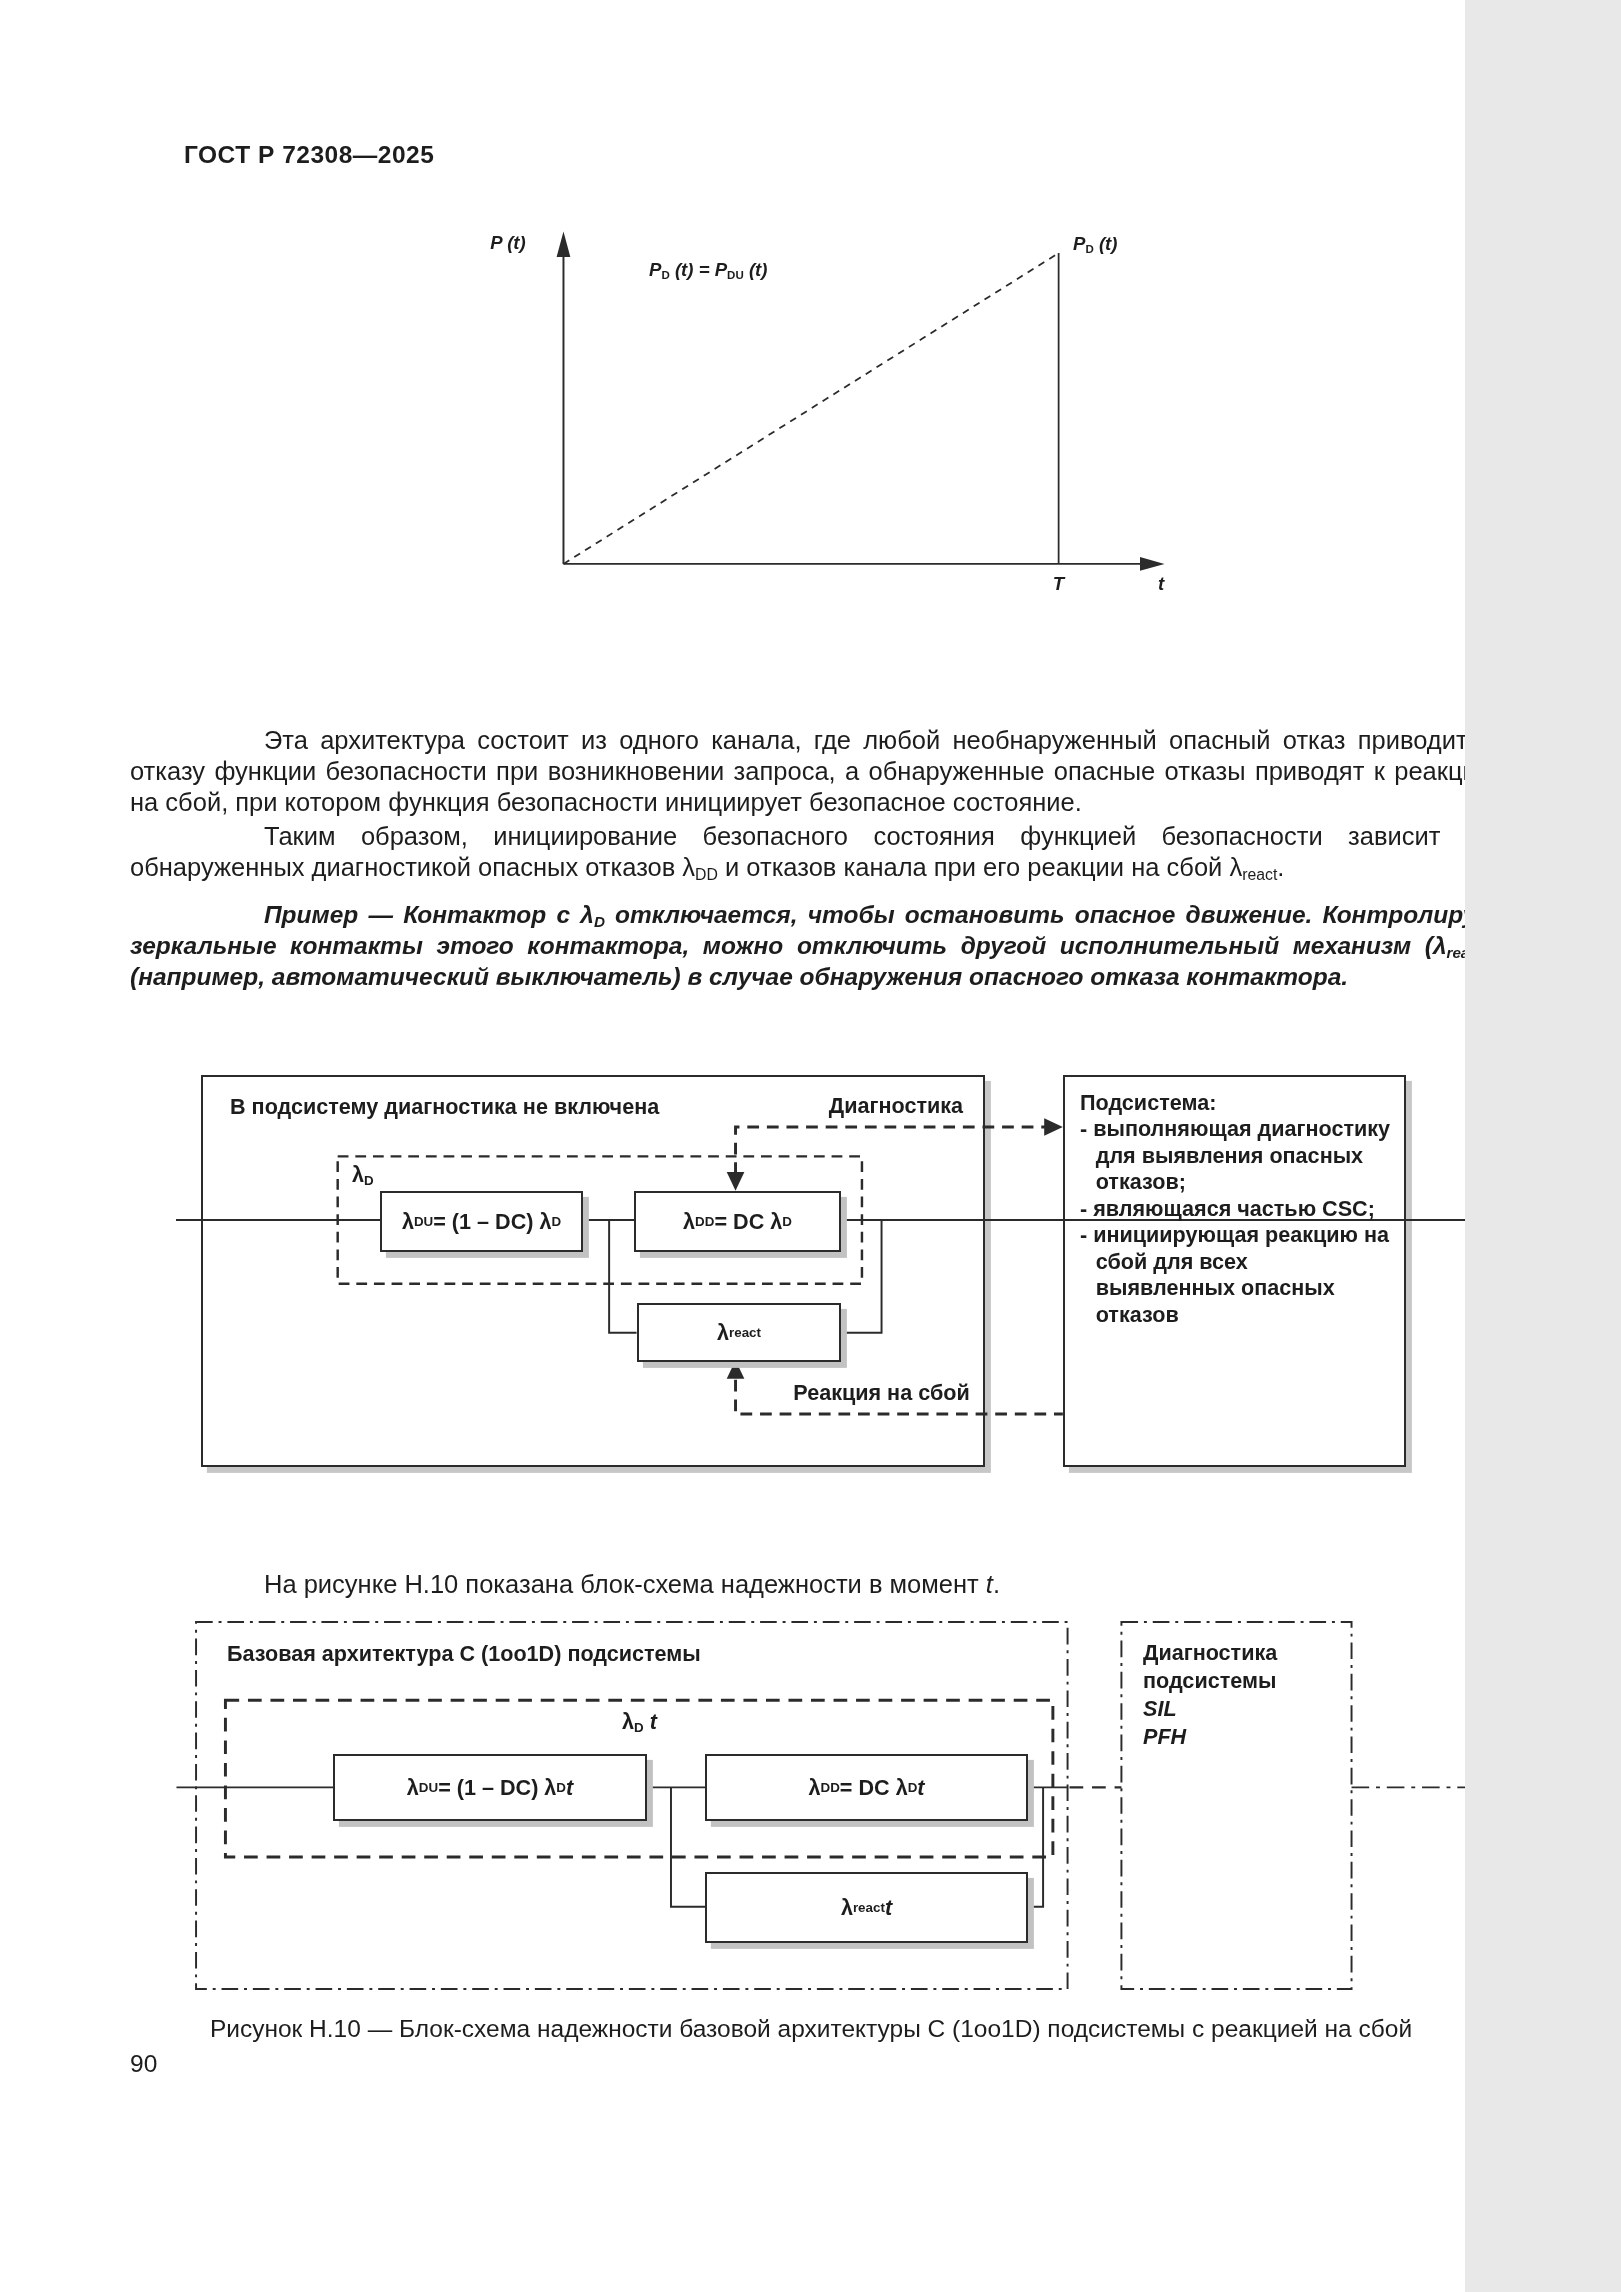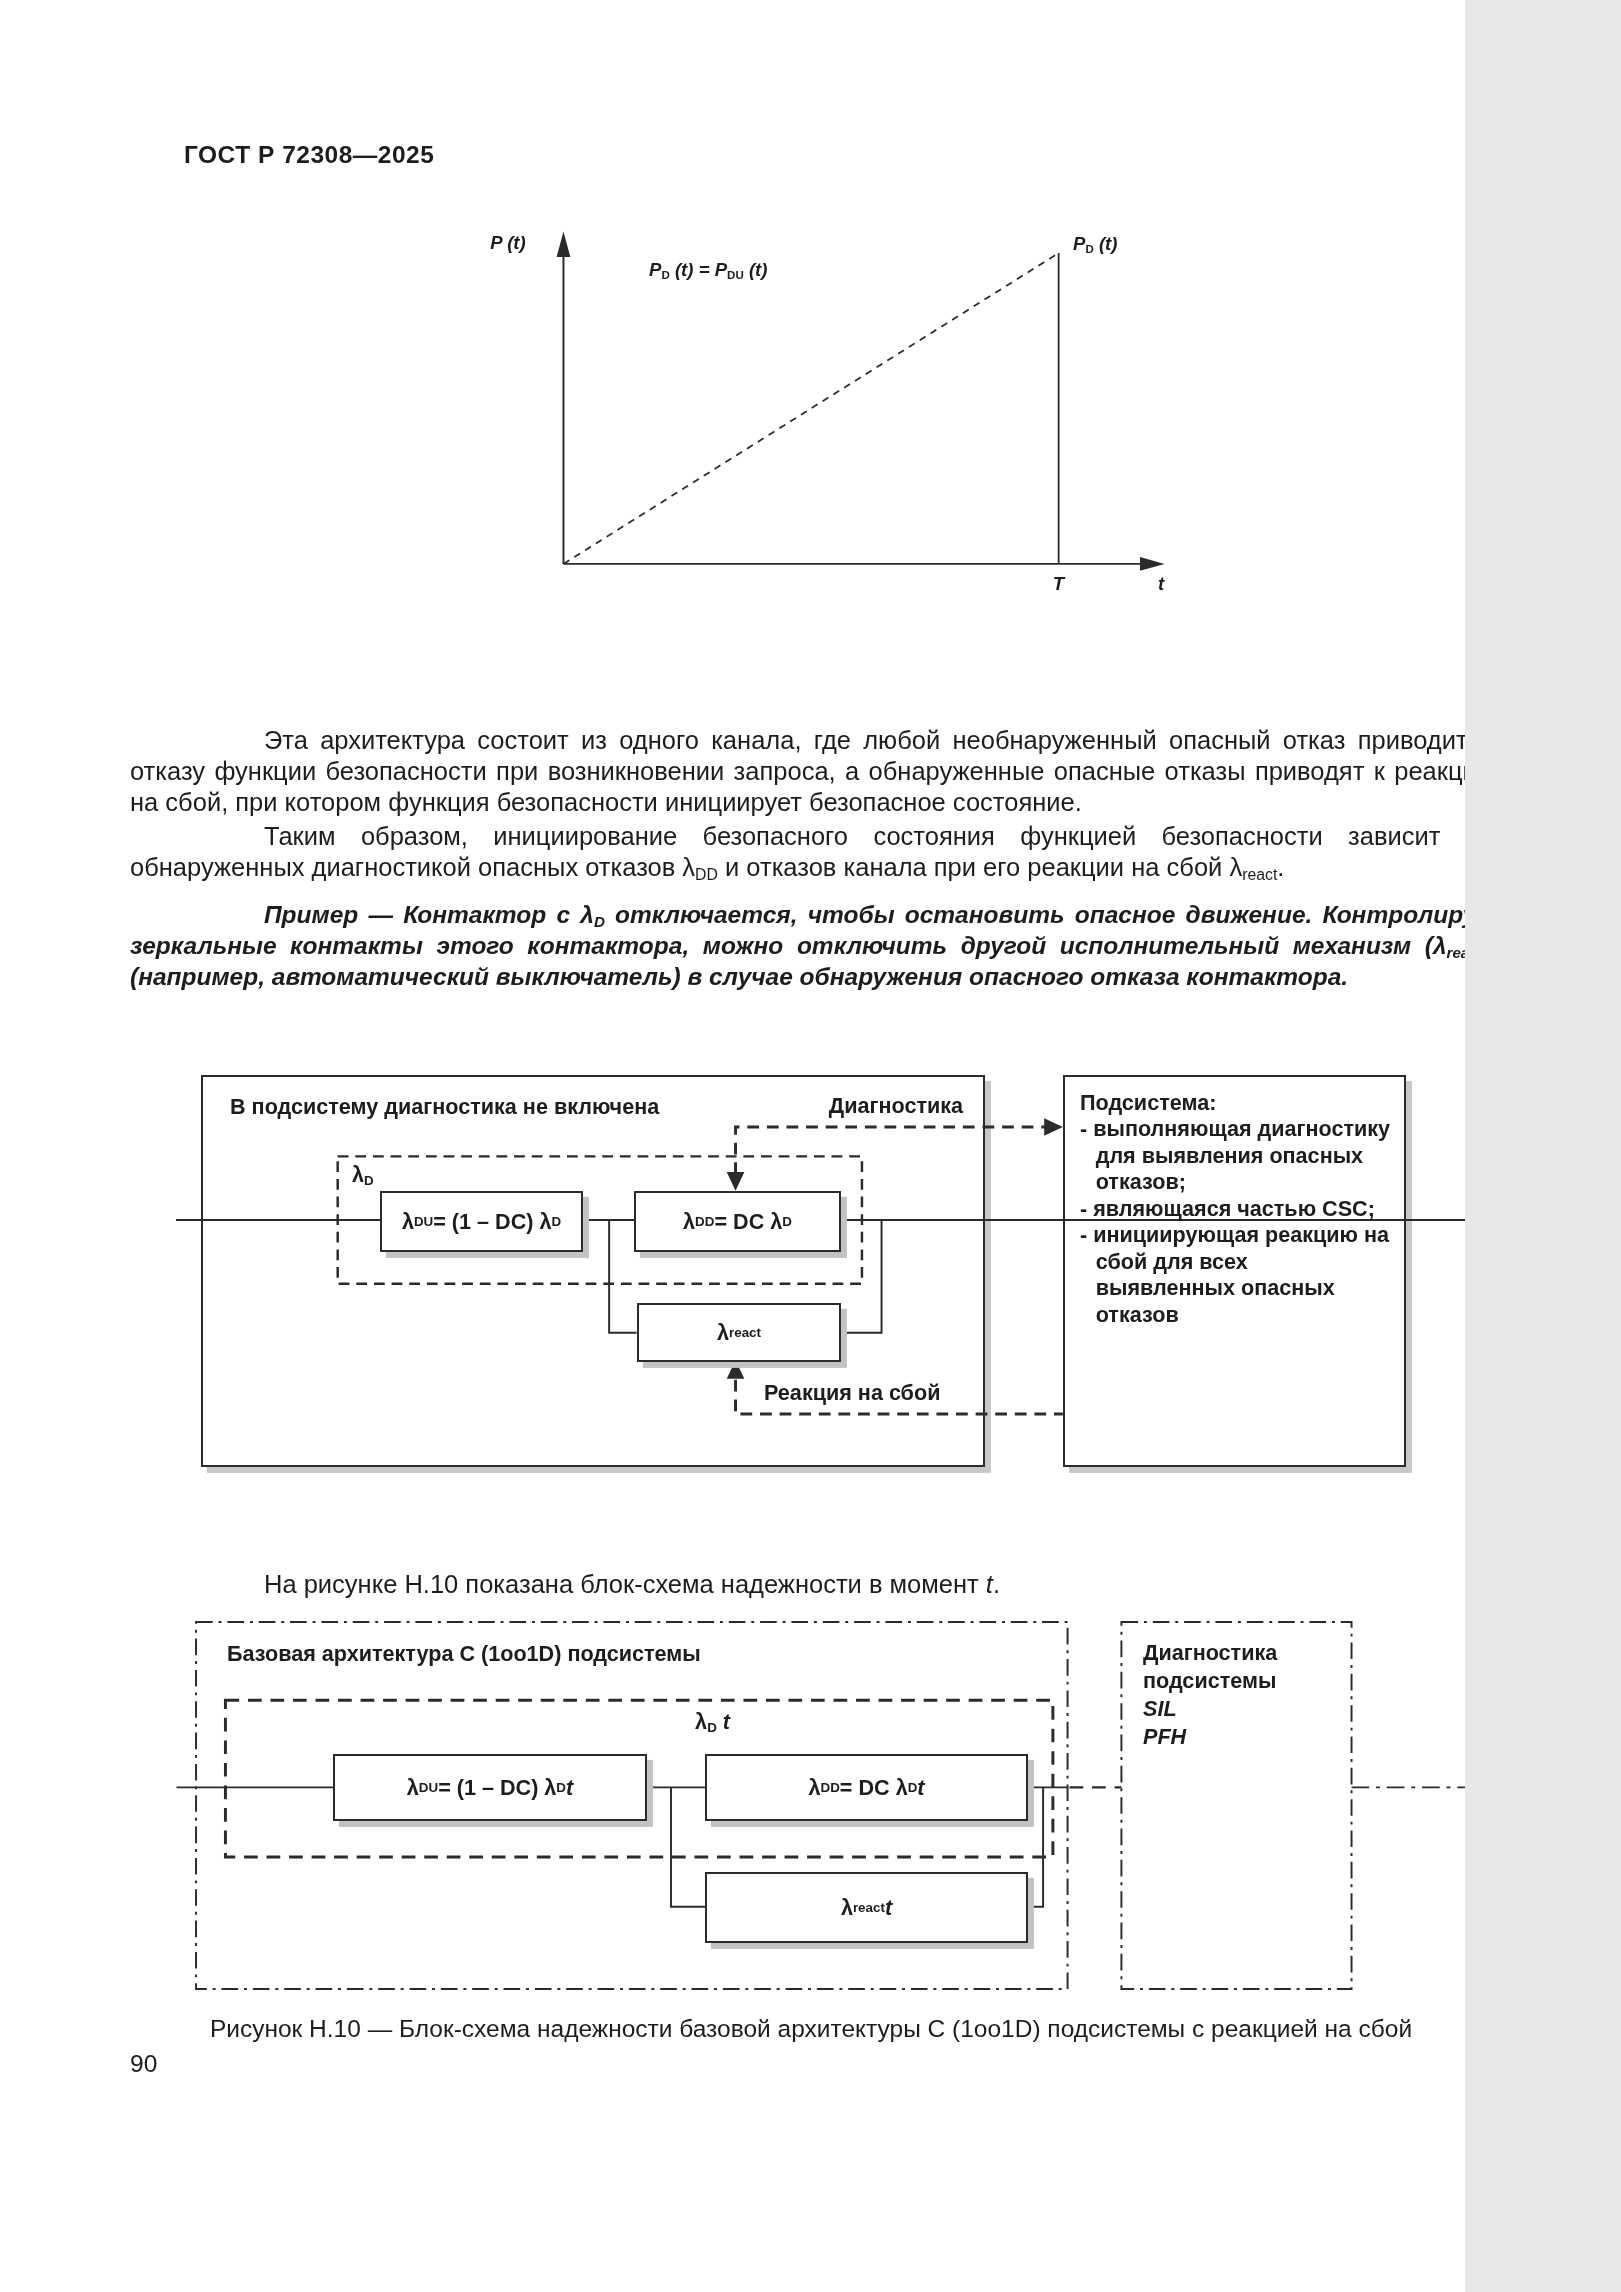--- a/index.html
+++ b/index.html
@@ -83,21 +83,21 @@
     <div class="abs dbox" style="left:458px;top:123px;width:207px;height:61px">
         <span>λ</span>
         <sub>DD</sub>
         <span> = DC λ</span>
         <sub>D</sub>
       </div>
     <div class="abs dbox" style="left:461px;top:235px;width:204px;height:59px">
         <span>λ</span>
         <sub>react</sub>
       </div>
-    <div class="abs dlabel" style="left:588px;top:312px;width:235px;text-align:left">Реакция на сбой</div>
+    <div class="abs dlabel" style="left:588px;top:312px;width:235px;text-align:center">Реакция на сбой</div>
     <div class="abs subsys" style="left:904px;top:21.6px;width:312px">
       <div>Подсистема:</div>
       <div class="item">- выполняющая диагностику для выявления опасных отказов;</div>
       <div class="item">- являющаяся частью CSC;</div>
       <div class="item">- инициирующая реакцию на сбой для всех выявленных опасных отказов</div>
     </div>
   </div>
 
   <div class="abs para single" style="top:1569px"><span>На рисунке Н.10 показана блок-схема надежности в момент </span><span class="i">t</span><span>.</span></div>
 
@@ -106,21 +106,21 @@
       <rect class="stroke" x="20" y="5" width="890" height="375" stroke-width="2" stroke-dasharray="17 6 3 6"></rect>
       <rect class="stroke" x="965" y="5" width="235" height="375" stroke-width="2" stroke-dasharray="17 6 3 6"></rect>
       <rect class="stroke" x="50" y="85" width="845" height="160" stroke-width="3" stroke-dasharray="14 9"></rect>
       <line class="stroke" x1="0" y1="174" x2="910" y2="174" stroke-width="2"></line>
       <polyline class="stroke" points="505,174 505,296 540,296" stroke-width="2"></polyline>
       <polyline class="stroke" points="870,296 885,296 885,174" stroke-width="2"></polyline>
       <line class="stroke" x1="912" y1="174" x2="965" y2="174" stroke-width="2.5" stroke-dasharray="14 9"></line>
       <line class="stroke" x1="1200" y1="174" x2="1345" y2="174" stroke-width="2" stroke-dasharray="18 7 4 7"></line>
     </svg>
     <div class="abs dlabel" style="left:51px;top:23.5px">Базовая архитектура С (1oo1D) подсистемы</div>
-    <div class="abs dlabel" style="left:446px;top:92px;width:108px;text-align:right"><span>λ</span><sub>D</sub><span> </span><span class="i">t</span></div>
+    <div class="abs dlabel" style="left:446px;top:92px;width:108px;text-align:left"><span>λ</span><sub>D</sub><span> </span><span class="i">t</span></div>
     <div class="abs dbox b3" style="left:157px;top:137px;width:314px;height:67px">
         <span>λ</span>
         <sub>DU</sub>
         <span> = (1 – DC) λ</span>
         <sub>D</sub>
         <span> </span>
         <span class="i">t</span>
       </div>
     <div class="abs dbox b3" style="left:529px;top:137px;width:323px;height:67px">
         <span>λ</span>

